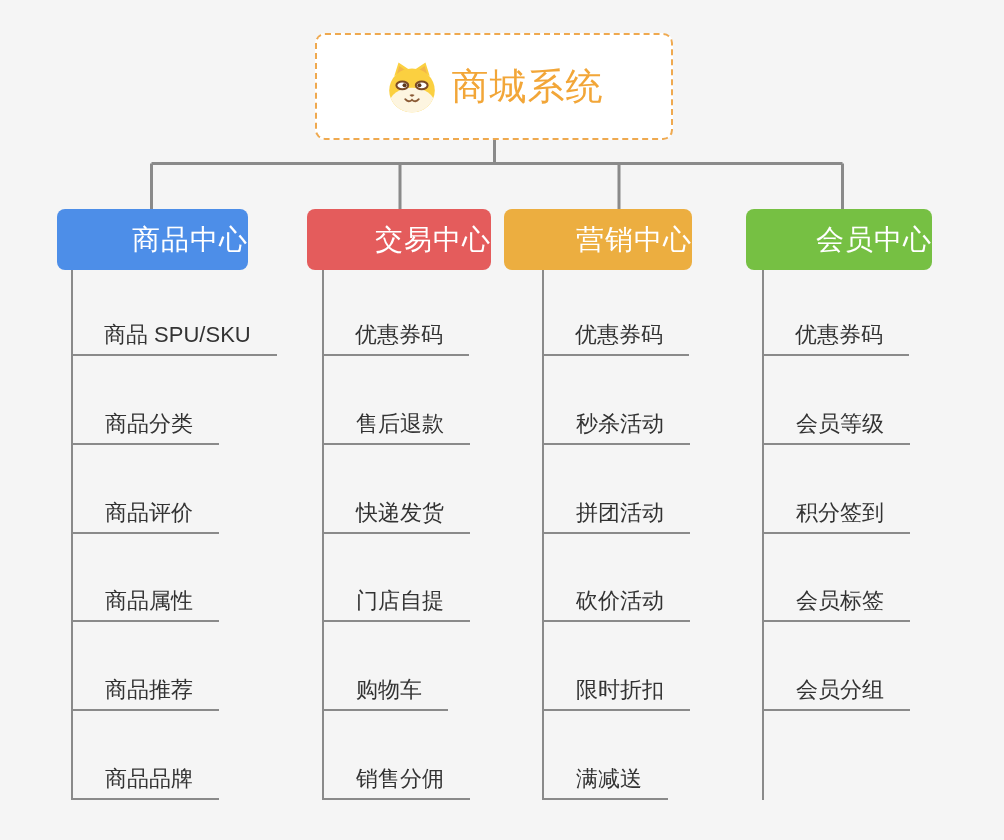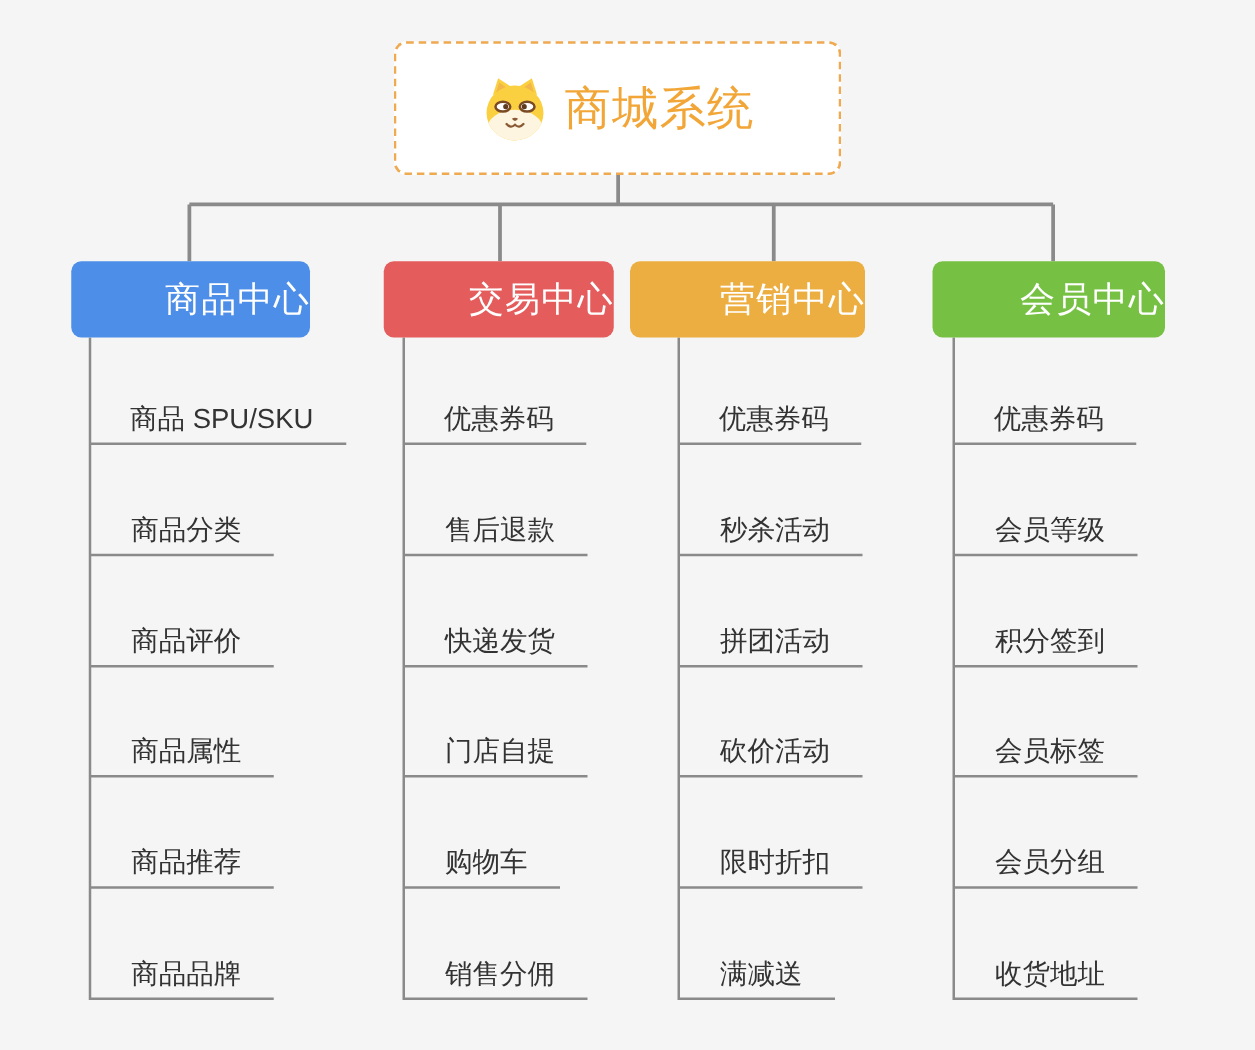--- a/index.html
+++ b/index.html
@@ -116,15 +116,14 @@
   <div class="leaf c2 r2">拼团活动</div>
   <div class="leaf c2 r3">砍价活动</div>
   <div class="leaf c2 r4">限时折扣</div>
   <div class="leaf c2 r5">满减送</div>
 
   <div class="leaf c3 r0">优惠券码</div>
   <div class="leaf c3 r1">会员等级</div>
   <div class="leaf c3 r2">积分签到</div>
   <div class="leaf c3 r3">会员标签</div>
   <div class="leaf c3 r4">会员分组</div>
-  <div class="leaf c3 r5">收货地址</div>
 
 </div>
 
 </body></html>

